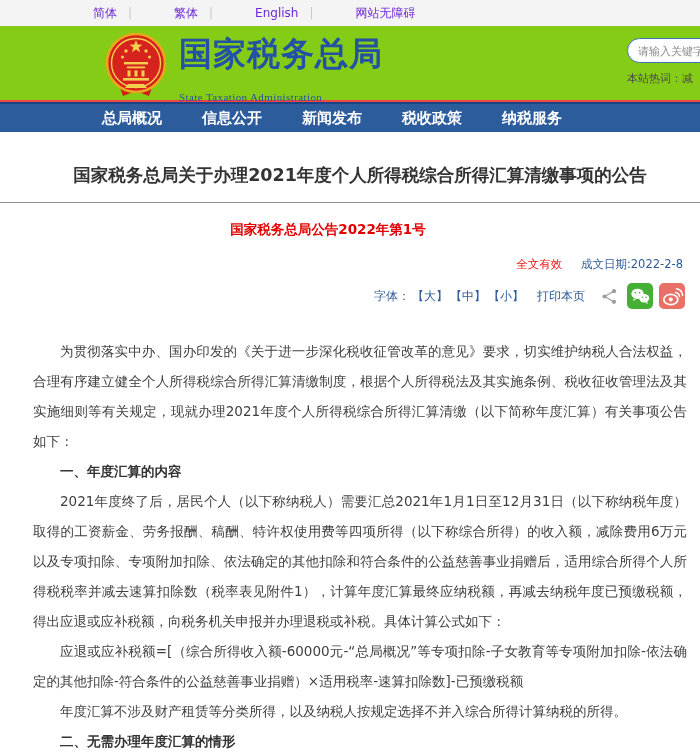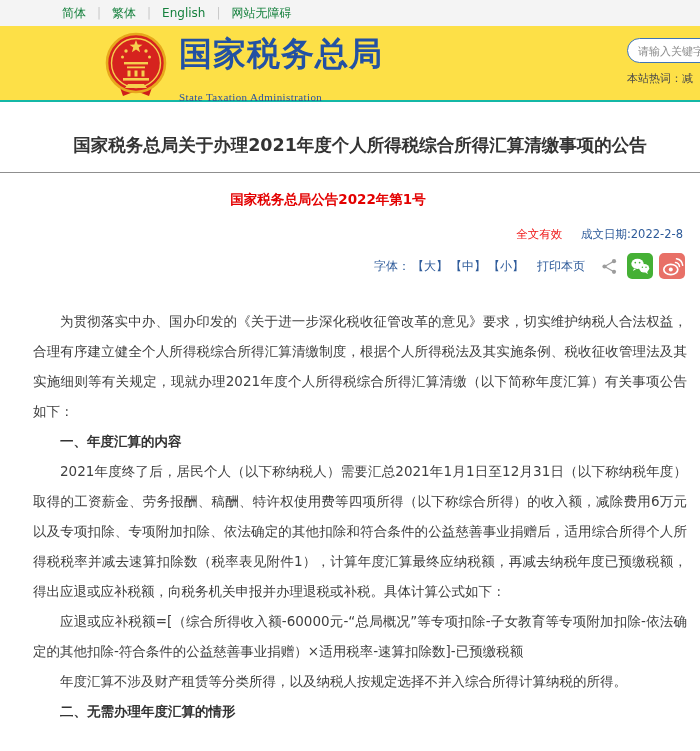--- a/index.html
+++ b/index.html
@@ -3,25 +3,25 @@
 <meta charset="utf-8">
 <style>
   * { margin:0; padding:0; box-sizing:border-box; }
   html,body { width:700px; height:751px; overflow:hidden; background:#fff;
     font-family:"DejaVu Sans","Liberation Sans",sans-serif; }
   .page { position:relative; width:700px; height:751px; background:#fff; }
 
   
   .topbar { height:26px; background:#f4f4f4; display:flex; align-items:center;
     padding-left:62px; font-size:12px; color:#404040; }
-  .topbar a { color:#15803d; text-decoration:none; cursor:pointer; }
+  .topbar a { color:#6d28d9; text-decoration:none; cursor:pointer;margin-left:31px; }
   .topbar .sep { color:#c9c9c9; margin:0 11px; }
 
   
-  .header { position:relative; height:76px; background:#fde047; border-bottom:2px solid #14b8a6; }
+  .header { position:relative; height:76px; background:#84cc16; border-bottom:2px solid #ef4444; }
   .logo { position:absolute; left:103px; top:6px; width:66px; height:68px; cursor:pointer; }
   .site-title { position:absolute; left:179px; top:9px; }
   .site-name-cn { font-size:33px; font-weight:bold; color:#2351a3; letter-spacing:1px; line-height:38px; }
   .site-name-en { font-family:"Liberation Serif","DejaVu Serif",serif; font-size:11px; font-weight:normal;
     color:#2a52a0; letter-spacing:0.4px; margin-top:18px; }
   .search-area { position:absolute; left:627px; top:12px; width:120px; }
   .search-input { width:110px; height:25px; border:1px solid #3f74b5; border-radius:13px;
     padding:0 10px; font-size:11px; color:#333; outline:none; background:#fff; }
   .search-input::placeholder { color:#8a8a8a; }
   .hotwords { margin-top:8px; font-size:11px; color:#4a4a4a; white-space:nowrap; }
@@ -98,20 +98,27 @@
       <div class="site-name-en">State Taxation Administration</div>
     </div>
     <div class="search-area">
       <input class="search-input" type="text" placeholder="请输入关键字" style="">
       <div class="hotwords">
         <span>本站热词：</span><a>减</a>
       </div>
     </div>
   </div>
 
+  <div class="nav">
+    <div class="nav-item">总局概况</div>
+    <div class="nav-item">信息公开</div>
+    <div class="nav-item">新闻发布</div>
+    <div class="nav-item">税收政策</div>
+    <div class="nav-item">纳税服务</div>
+  </div>
 
   <div class="article">
     <h1 class="article-title">国家税务总局关于办理2021年度个人所得税综合所得汇算清缴事项的公告</h1>
     <hr class="divider">
     <div class="doc-number">国家税务总局公告2022年第1号</div>
 
     <div class="status-row">
       <span class="status-valid">全文有效</span>
       <span class="status-date">成文日期:2022-2-8</span>
     </div>

